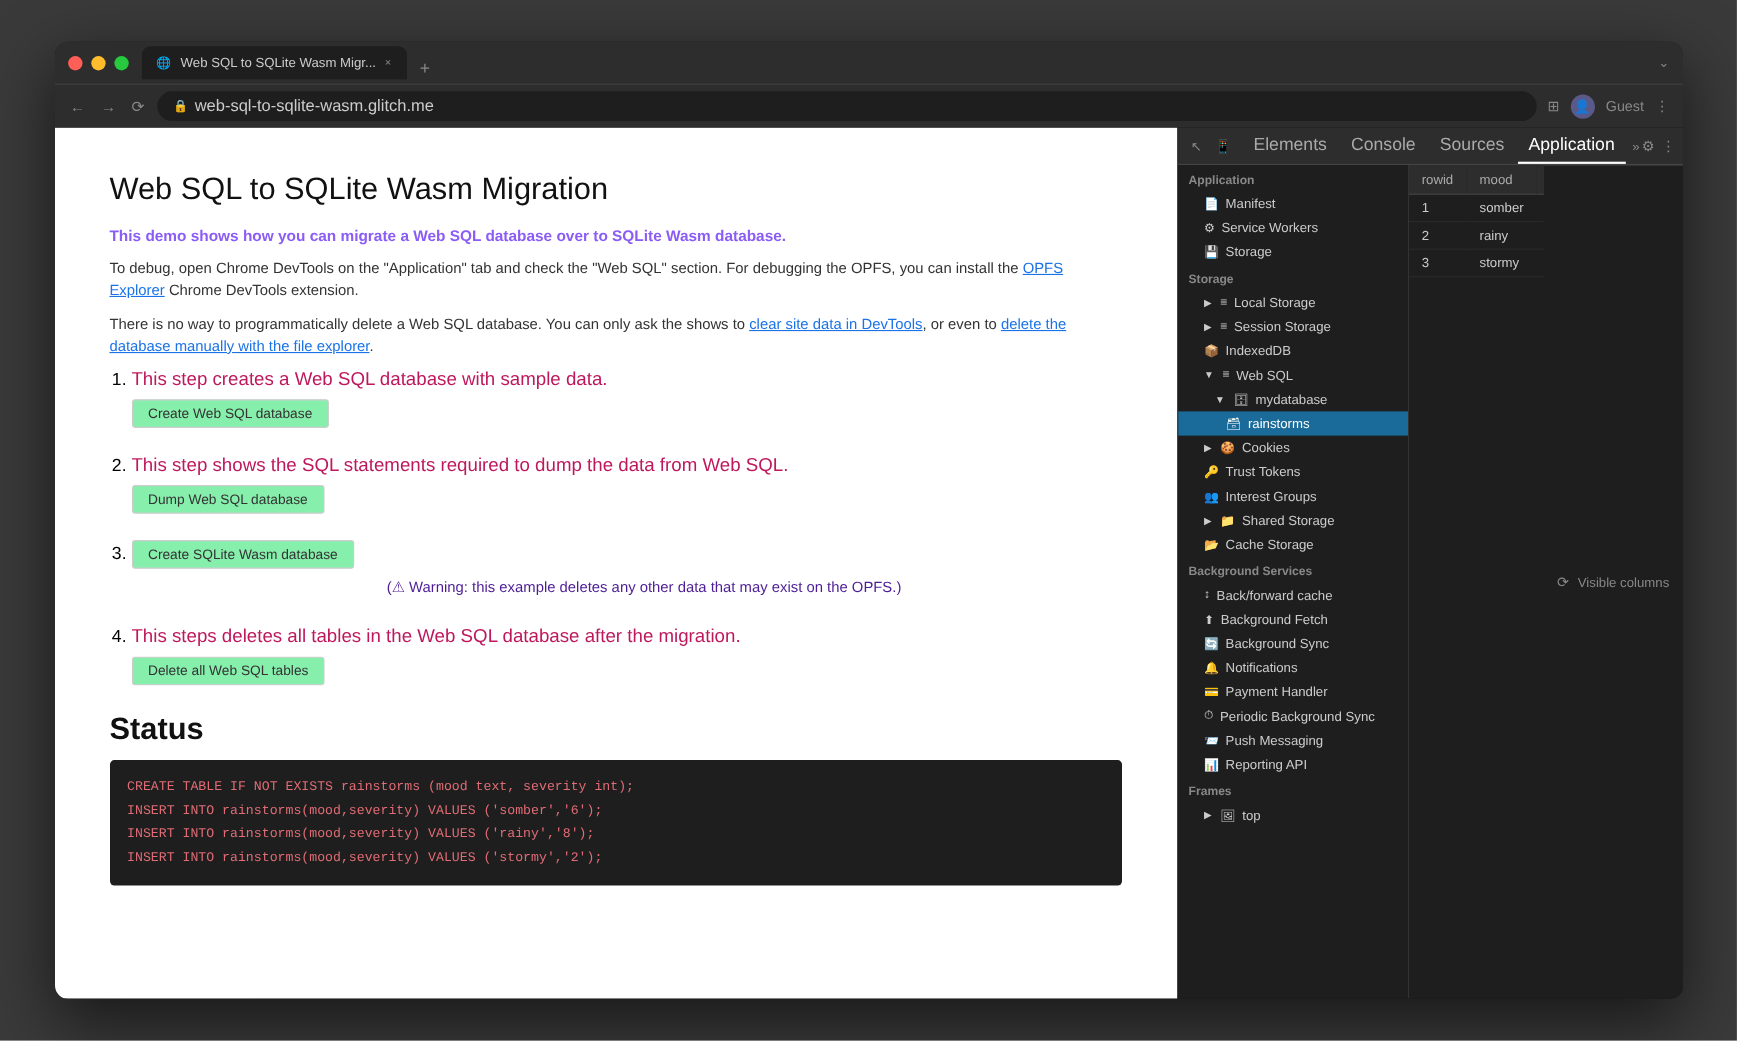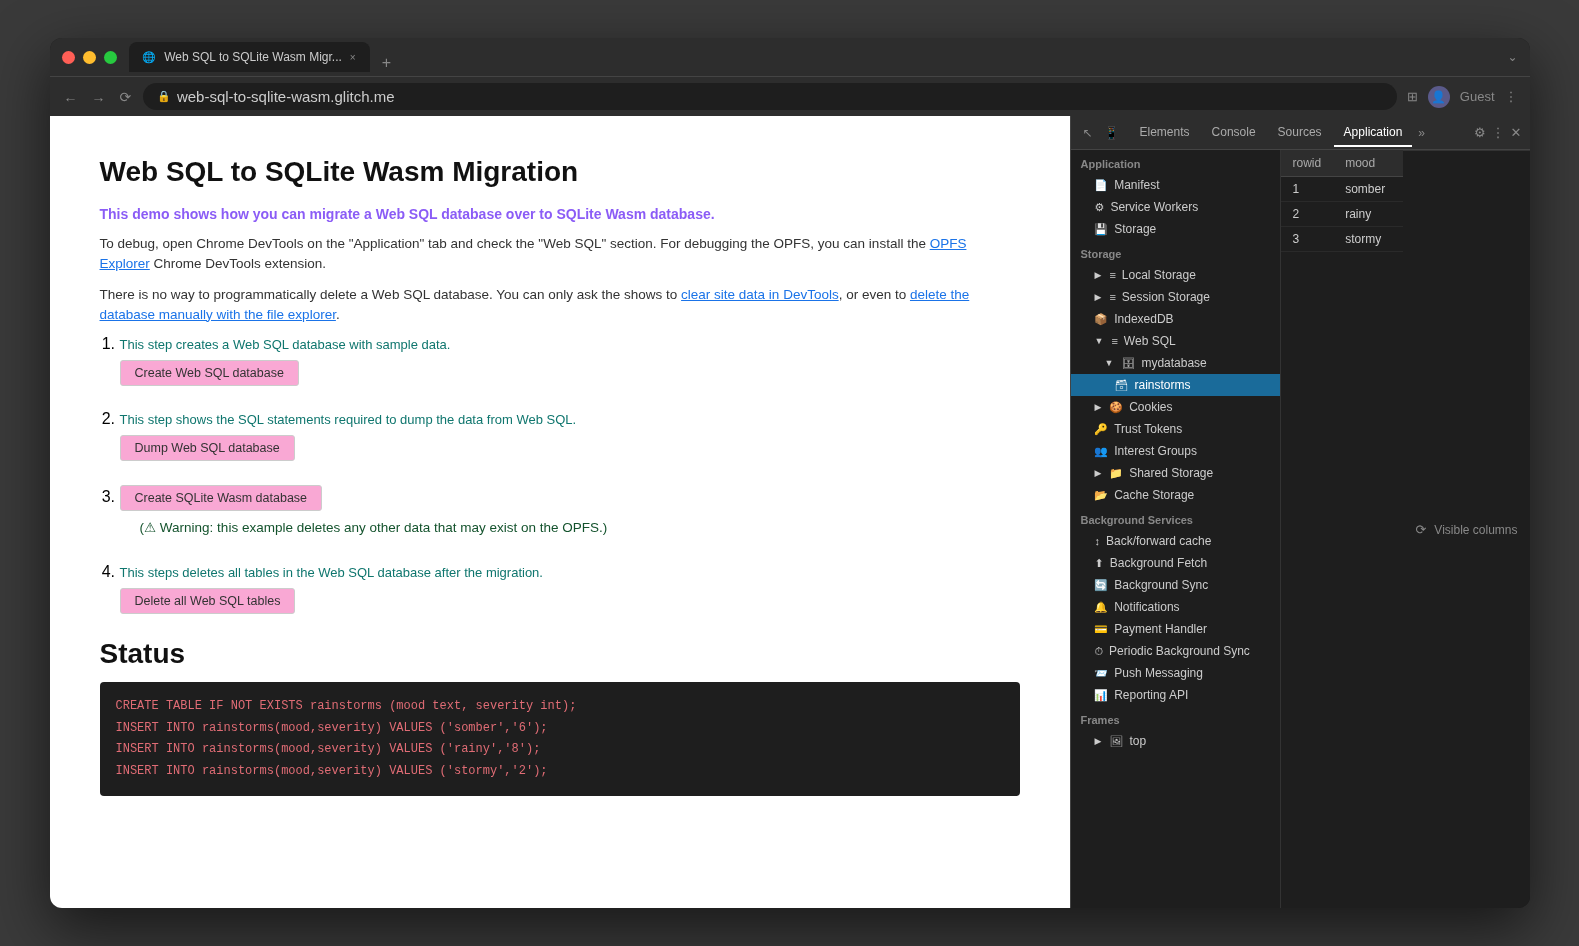--- a/index.html
+++ b/index.html
@@ -84,37 +84,37 @@
     }
 
     
     .webpage {
       flex: 1;
       background: #fff;
       padding: 40px 50px;
       overflow-y: auto;
       font-family: Arial, sans-serif;
     }
-    .page-title { font-size: 28px; font-weight: bold; color: #111; margin-bottom: 18px; }
+    .page-title { font-size: 28px; font-weight: normal; color: #111; margin-bottom: 18px; }
     .page-subtitle { font-size: 14px; font-weight: bold; color: #8b5cf6; margin-bottom: 12px; }
     .page-text { font-size: 13.5px; color: #333; margin-bottom: 10px; line-height: 1.5; }
     .page-link { color: #1a73e8; text-decoration: underline; cursor: pointer; }
     .steps { margin-left: 20px; }
     .step { margin-bottom: 24px; }
-    .step-text { font-size: 13px; color: #0f766e; margin-bottom: 8px; }
+    .step-text { font-size: 17px; color: #be185d; margin-bottom: 8px; }
     .step-btn {
-      background: #f9a8d4;
+      background: #86efac;
       border: 1px solid #ccc;
       border-radius: 3px;
       padding: 5px 14px;
       font-size: 12.5px;
       color: #333;
       cursor: pointer;
     }
-    .warning-text { font-size: 13.5px; color: #14532d; margin: 8px 0 8px 20px; }
+    .warning-text { font-size: 13.5px; color: #4c1d95; margin: 8px 0 8px 32px; text-align: center; }
     .status-section { margin-top: 20px; }
     .status-title { font-size: 28px; font-weight: bold; color: #111; margin-bottom: 12px; }
     .code-block {
       background: #1e1e1e;
       border-radius: 4px;
       padding: 14px 16px;
       font-family: 'Courier New', monospace;
       font-size: 12px;
     }
     .code-line { color: #e06c75; line-height: 1.8; }
@@ -134,21 +134,21 @@
       align-items: center;
       background: #2d2d2d;
       height: 34px;
       padding: 0 8px;
       gap: 2px;
       flex-shrink: 0;
       border-bottom: 1px solid #444;
     }
     .devtools-tab {
       padding: 6px 10px;
-      font-size: 12px;
+      font-size: 16px;
       color: #aaa;
       cursor: pointer;
       border-bottom: 2px solid transparent;
       white-space: nowrap;
     }
     .devtools-tab.active {
       color: #fff;
       border-bottom: 2px solid #fff;
     }
     .devtools-tab-icons { display: flex; align-items: center; gap: 4px; margin-right: 4px; }

